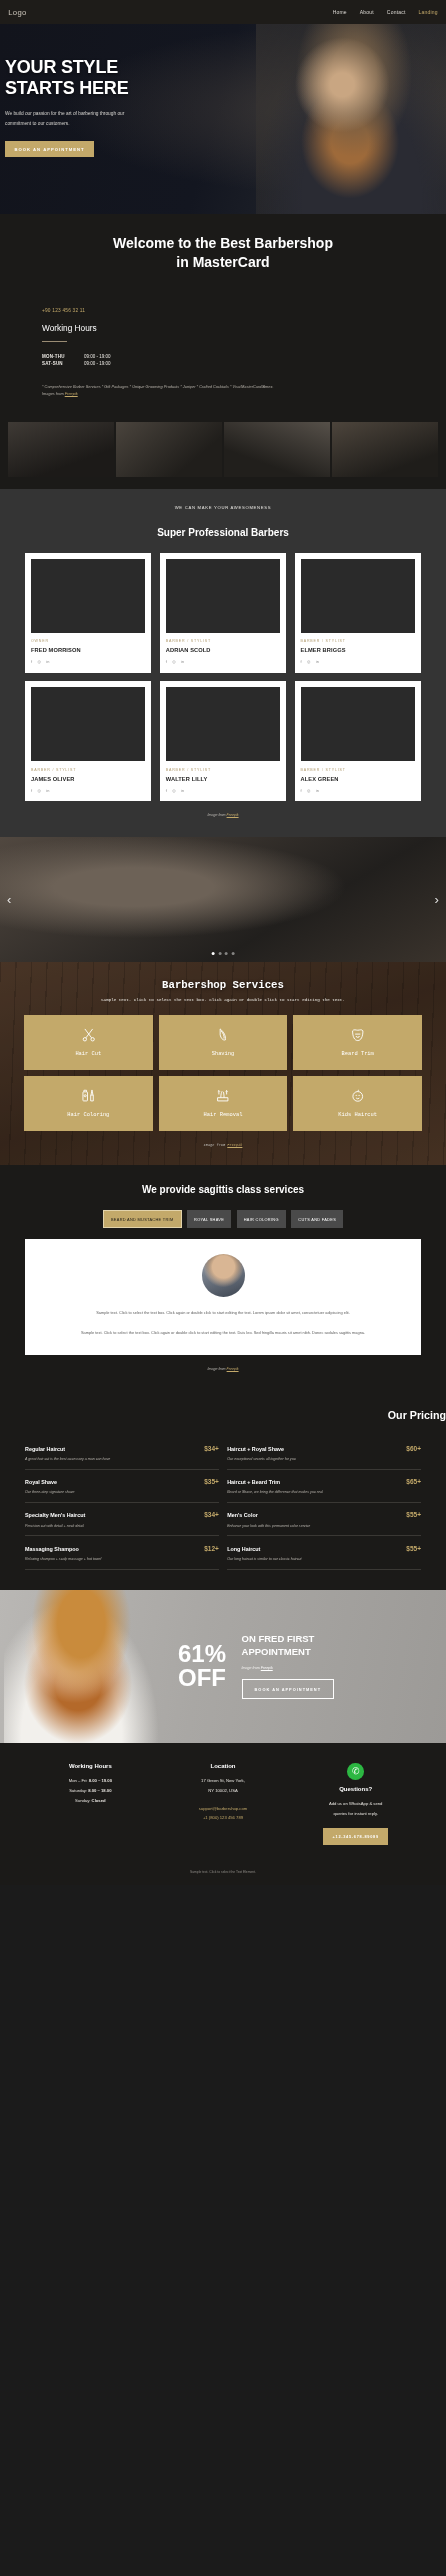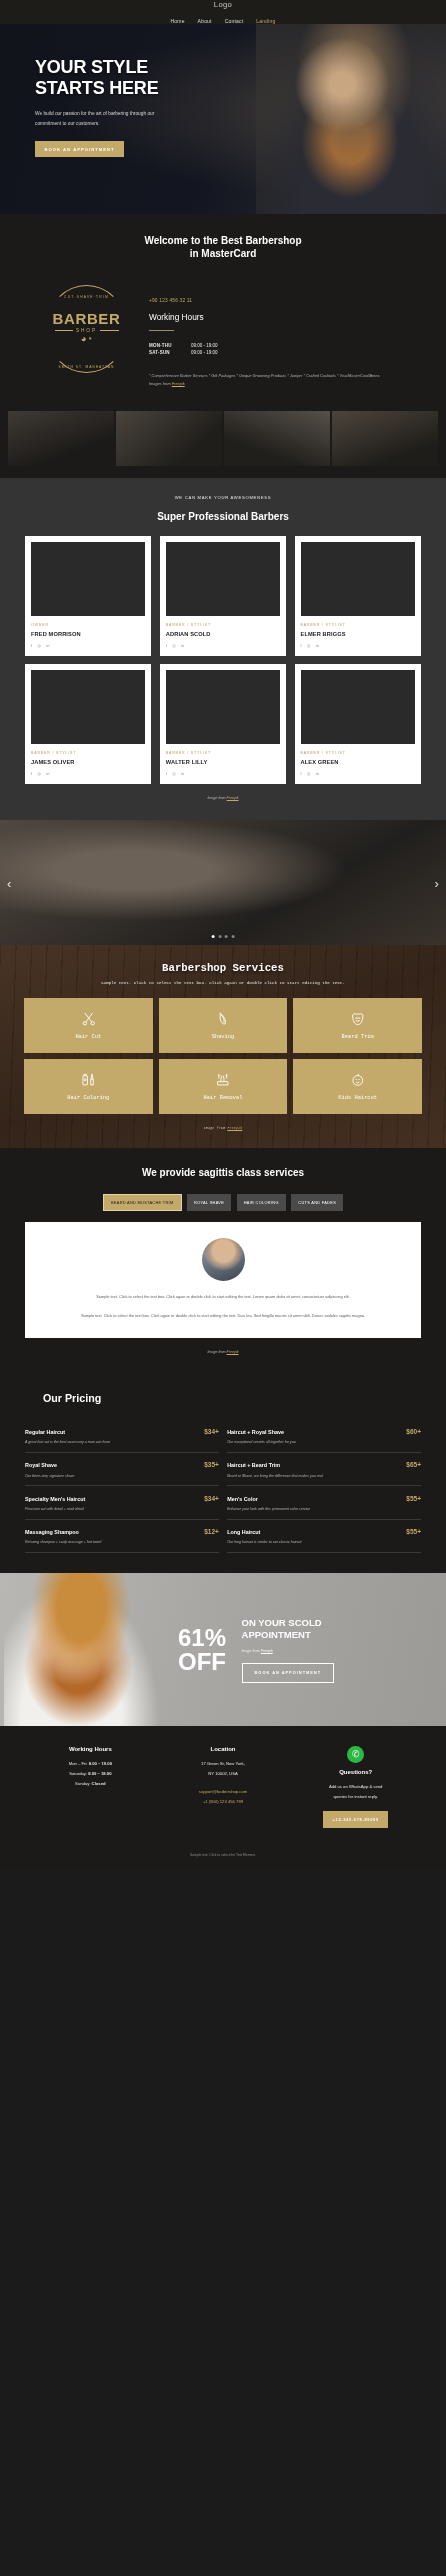--- a/index.html
+++ b/index.html
@@ -10,21 +10,20 @@
     color:#fff;
     overflow-x:hidden;
   }
   .page { width:446px; position:relative; }
 
   
   .nav {
     height:24px; background:#1e1c19;
     display:flex; align-items:center; justify-content:space-between;
     padding:0 8.3px;
-    flex-direction:column;
   }
   .logo { font-size:7.7px; color:#ccc6bb; letter-spacing:0.3px; }
   .nav-links { display:flex; gap:13px; align-items:center; }
   .nav-links a { font-size:5px; color:#dcd9d4; text-decoration:none; letter-spacing:0.2px; }
   .nav-links a.active { color:#c3a96a; }
 
   
   .hero {
     position:relative; height:190px; overflow:hidden;
     background:
@@ -34,38 +33,38 @@
   .hero-figure {
     position:absolute; right:-6px; top:0; width:196px; height:190px;
     background:
       radial-gradient(circle at 44% 32%, #c9a682 0 7%, rgba(201,166,130,0) 28%),
       radial-gradient(ellipse at 50% 26%, #6d5a45 0 16%, rgba(109,90,69,0) 42%),
       radial-gradient(ellipse at 48% 62%, #9e6a3a 0 13%, rgba(158,106,58,0) 34%),
       radial-gradient(ellipse at 54% 92%, #2a2b33 0 40%, rgba(42,43,51,0) 70%),
       linear-gradient(120deg,rgba(60,56,52,.55),rgba(20,22,30,.1));
     filter:blur(0.2px);
   }
-  .hero-inner { position:relative; padding:33px 0 0 26px; max-width:250px; z-index:3;margin-left:9px; }
+  .hero-inner { position:relative; padding:33px 0 0 5px; max-width:250px; z-index:3; }
   .hero h1 {
     font-size:18px; line-height:1.18; font-weight:bold;
     letter-spacing:-0.2px; text-shadow:0 1.2px 3px rgba(0,0,0,.6);
   }
   .hero p {
     margin-top:9.5px; font-size:4.8px; line-height:2.0; color:#d8d6d2; max-width:125px;
   }
   .btn-gold {
     display:inline-block; margin-top:13px; background:#c3a96a; color:#fff;
     font-size:4.2px; font-weight:bold; letter-spacing:1px;
     padding:5.4px 9.5px; border:none; cursor:pointer;
   }
 
   
   .welcome { background:#1b1a18; padding:20px 0 15.5px; }
   .welcome h2 {
-    text-align:center; font-size:10px; line-height:1.34; font-weight:bold;
+    text-align:center; font-size:14px; line-height:1.34; font-weight:bold;
     padding:0 54px;
   }
   .welcome-row {
     display:flex; align-items:flex-start; gap:18px;
     padding:21.4px 42px 0 42px;
   }
   .badge {
     width:89px; height:89px; flex:none; position:relative;
     display:flex; align-items:center; justify-content:center; flex-direction:column;
   }
@@ -99,21 +98,21 @@
   .strip { display:flex; gap:1.8px; padding:8.3px 8.3px 12px; background:#1b1a18; }
   .strip .cell { flex:1; height:55px; }
   .g1 { background:linear-gradient(160deg,#3f3a35,#1c1a18 70%),radial-gradient(circle at 40% 40%,#6f6257,#24211d); }
   .g2 { background:linear-gradient(140deg,#4a443d,#201e1b 72%); }
   .g3 { background:linear-gradient(200deg,#565049,#211f1c 70%); }
   .g4 { background:linear-gradient(160deg,#4d453c,#1f1d1a 75%); }
 
   
   .barbers { background:#343434; padding:16.7px 0 20px; }
   .eyebrow { text-align:center; font-size:4.2px; letter-spacing:0.7px; color:#e9e7e3; }
-  .barbers h2 { text-align:center; font-size:10px; font-weight:bold; margin-top:11px; }
+  .barbers h2 { text-align:center; font-size:10px; font-weight:bold; margin-top:17px; }
   .barber-grid {
     display:grid; grid-template-columns:repeat(3,1fr); gap:8.3px;
     padding:14.3px 25px 0;
   }
   .card { background:#fff; padding:6px 6px 8.3px; }
   .card .photo { height:74px; background:#2a2a2a; }
   .p1 { background:linear-gradient(165deg,#554a40,#18161a 78%); }
   .p2 { background:linear-gradient(165deg,#5b574f,#201f22 78%); }
   .p3 { background:linear-gradient(165deg,#625d56,#232226 78%); }
   .p4 { background:linear-gradient(165deg,#3c3a38,#141414 78%); }
@@ -175,21 +174,21 @@
     width:43px; height:43px; border-radius:50%; margin:0 auto;
     background:
       radial-gradient(circle at 50% 30%, #d9b694 0 30%, rgba(0,0,0,0) 55%),
       radial-gradient(circle at 50% 18%, #4e4238 0 26%, rgba(0,0,0,0) 48%),
       linear-gradient(160deg,#9aa2ae,#3c4450);
   }
   .panel p { margin-top:12px; font-size:3.9px; line-height:2.0; color:#5c5c5c; }
 
   
   .pricing { background:#1b1a18; padding:20px 0 20px; }
-  .pricing h2 { text-align:left; font-size:10.7px; font-weight:bold;padding-left:43px; }
+  .pricing h2 { text-align:right; font-size:10.7px; font-weight:bold; }
   .price-grid { display:grid; grid-template-columns:1fr 1fr; column-gap:8.3px; padding:15.5px 25px 0; }
   .price {
     padding:8.3px 0 7.7px; border-bottom:0.6px solid #3a3834;
   }
   .price .top { display:flex; justify-content:space-between; align-items:baseline; gap:6px; }
   .price .nm { font-size:5.4px; font-weight:bold; }
   .price .amt { font-size:6.5px; font-weight:bold; color:#c3a96a; }
   .price .ds { margin-top:5.4px; font-size:3.6px; font-style:italic; color:#b8b4ad; }
 
   
@@ -262,33 +261,20 @@
       <button class="btn-gold">BOOK AN APPOINTMENT</button>
     </div>
   </div>
 
   <div class="welcome">
     <h2>
       <span>Welcome to the Best Barbershop</span><br>
       <span>in MasterCard</span>
     </h2>
     <div class="welcome-row">
-      <div class="badge">
-        <div class="arc-top"></div>
-        <div class="arc-bot"></div>
-        <div class="cut">CUT·SHAVE·TRIM</div>
-        <div class="word">BARBER</div>
-        <div class="shop-row">
-          <span class="ln"></span>
-          <span class="shop">SHOP</span>
-          <span class="ln"></span>
-        </div>
-        <div class="stache">◕◔</div>
-        <div class="smith">SMITH ST. MANHATTAN</div>
-      </div>
       <div class="hours">
         <div class="phone">+90 123 456 32 11</div>
         <h3>Working Hours</h3>
         <div class="rule"></div>
         <table>
           <tbody>
               <tr>
             <td class="day">MON-THU</td>
             <td>09:00 - 19:00</td>
           </tr>
@@ -539,21 +525,21 @@
 
   <div class="promo">
     <div class="promo-face"></div>
     <div class="promo-inner">
       <div>
         <div class="pct">61%</div>
         <div class="pct">OFF</div>
       </div>
       <div class="rt">
         <h3>
-          <span>ON YOUR SCOLD</span><br>
+          <span>ON FRED FIRST</span><br>
           <span>APPOINTMENT</span>
         </h3>
         <div class="cred">
           <span>Image from </span><a>Freepik</a>
         </div>
         <button class="btn-outline">BOOK AN APPOINTMENT</button>
       </div>
     </div>
   </div>
 

